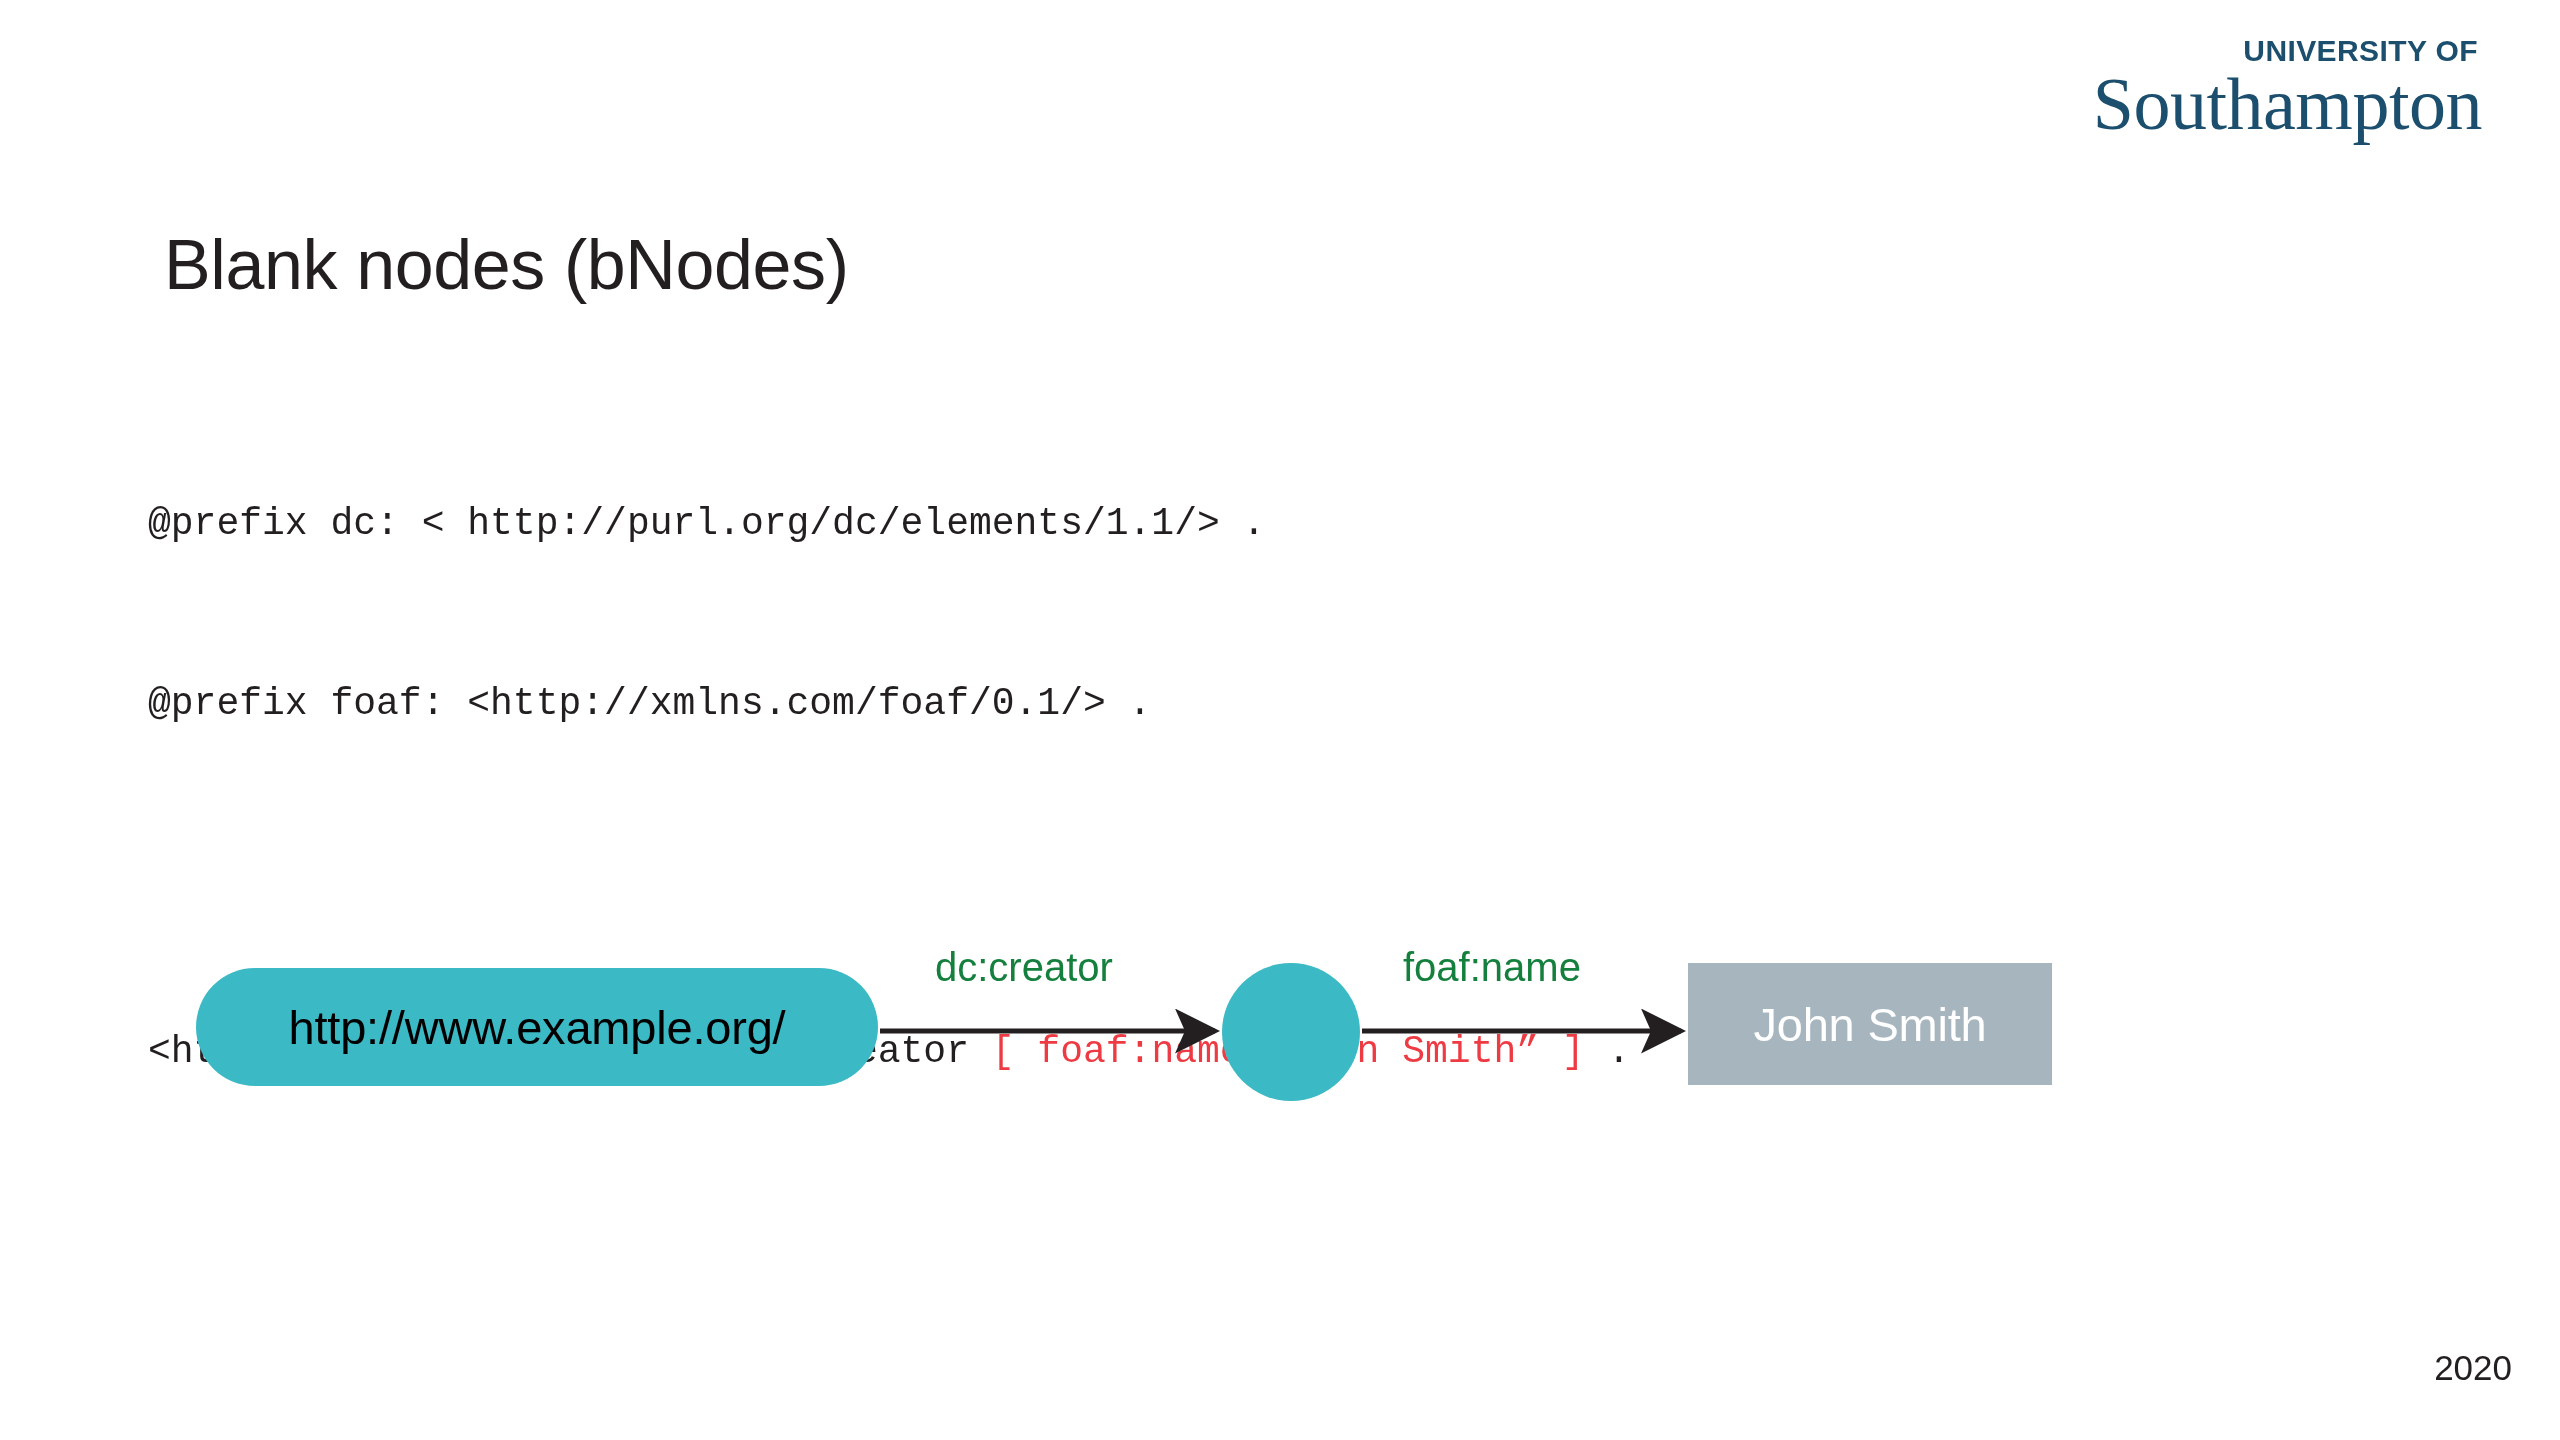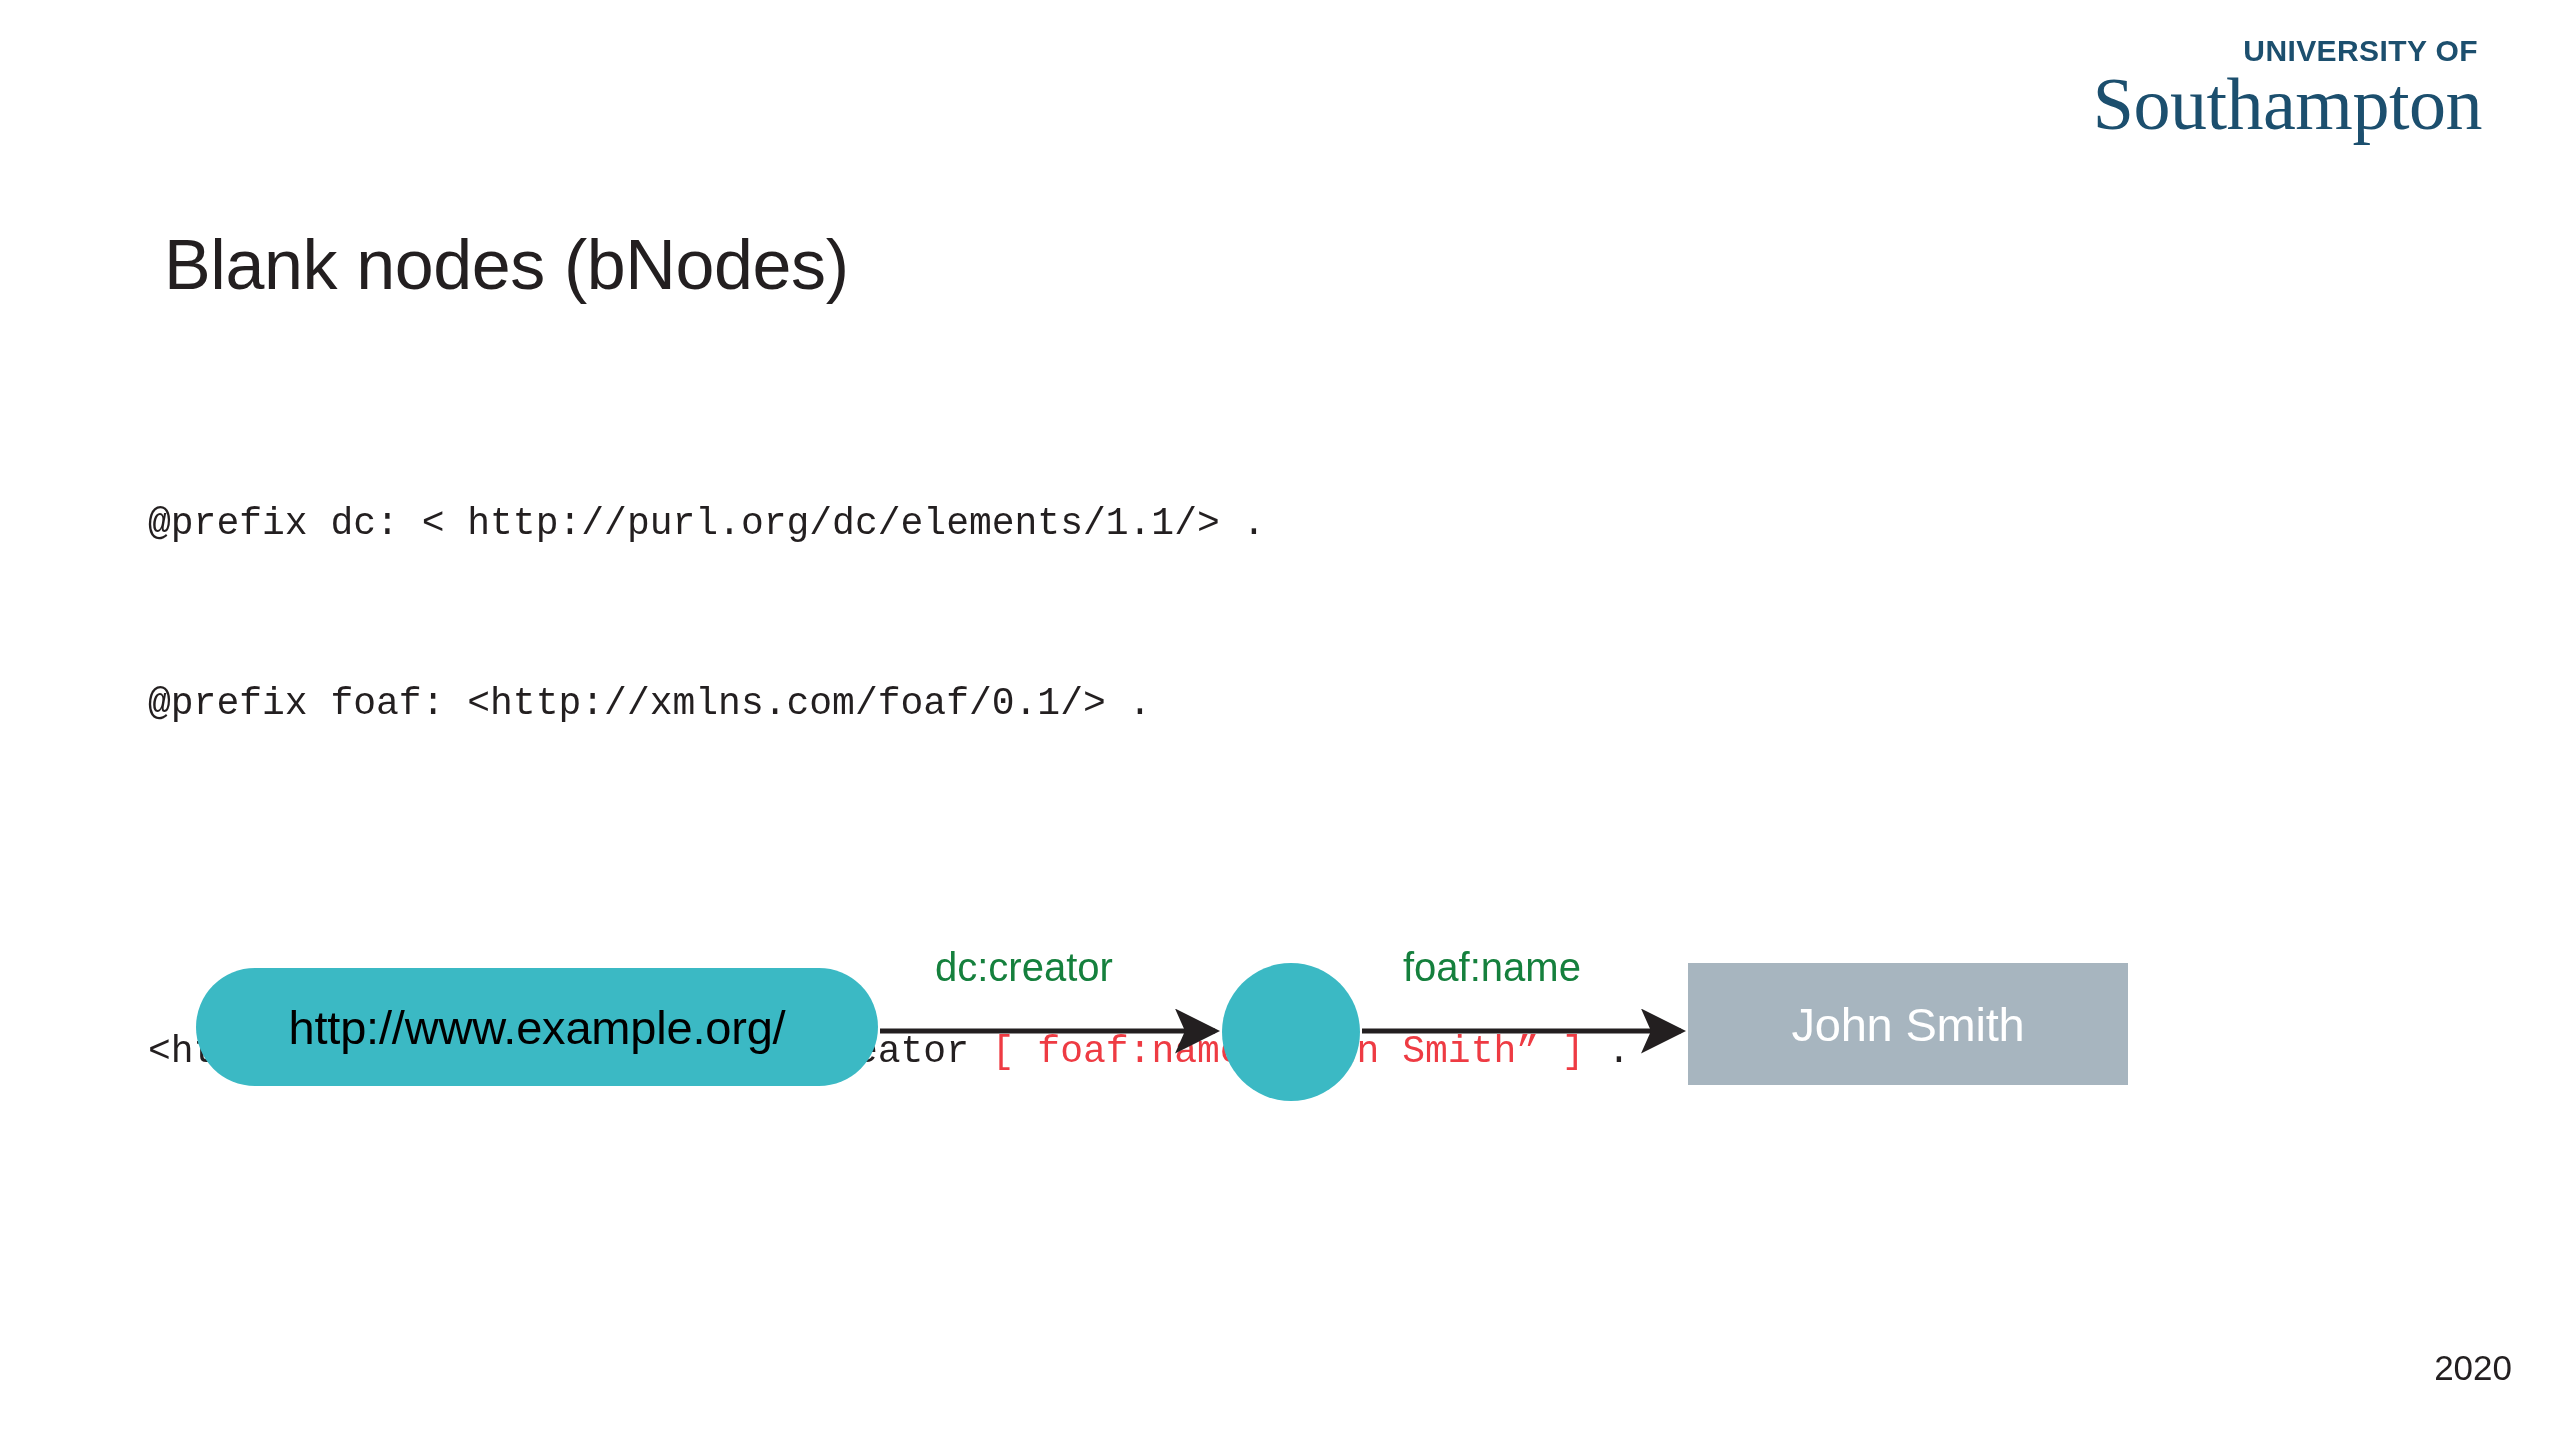--- a/index.html
+++ b/index.html
@@ -115,21 +115,21 @@
     width: 138px;
     height: 138px;
     border-radius: 50%;
     background: #3BB9C4;
   }
 
   .node-literal {
     position: absolute;
     left: 1688px;
     top: 963px;
-    width: 440px;
+    width: 364px;
     height: 122px;
     background: #A7B5BF;
     display: flex;
     align-items: center;
     justify-content: center;
   }
   .node-literal span {
     font-family: "Liberation Sans", sans-serif;
     font-size: 47px;
     color: #ffffff;

